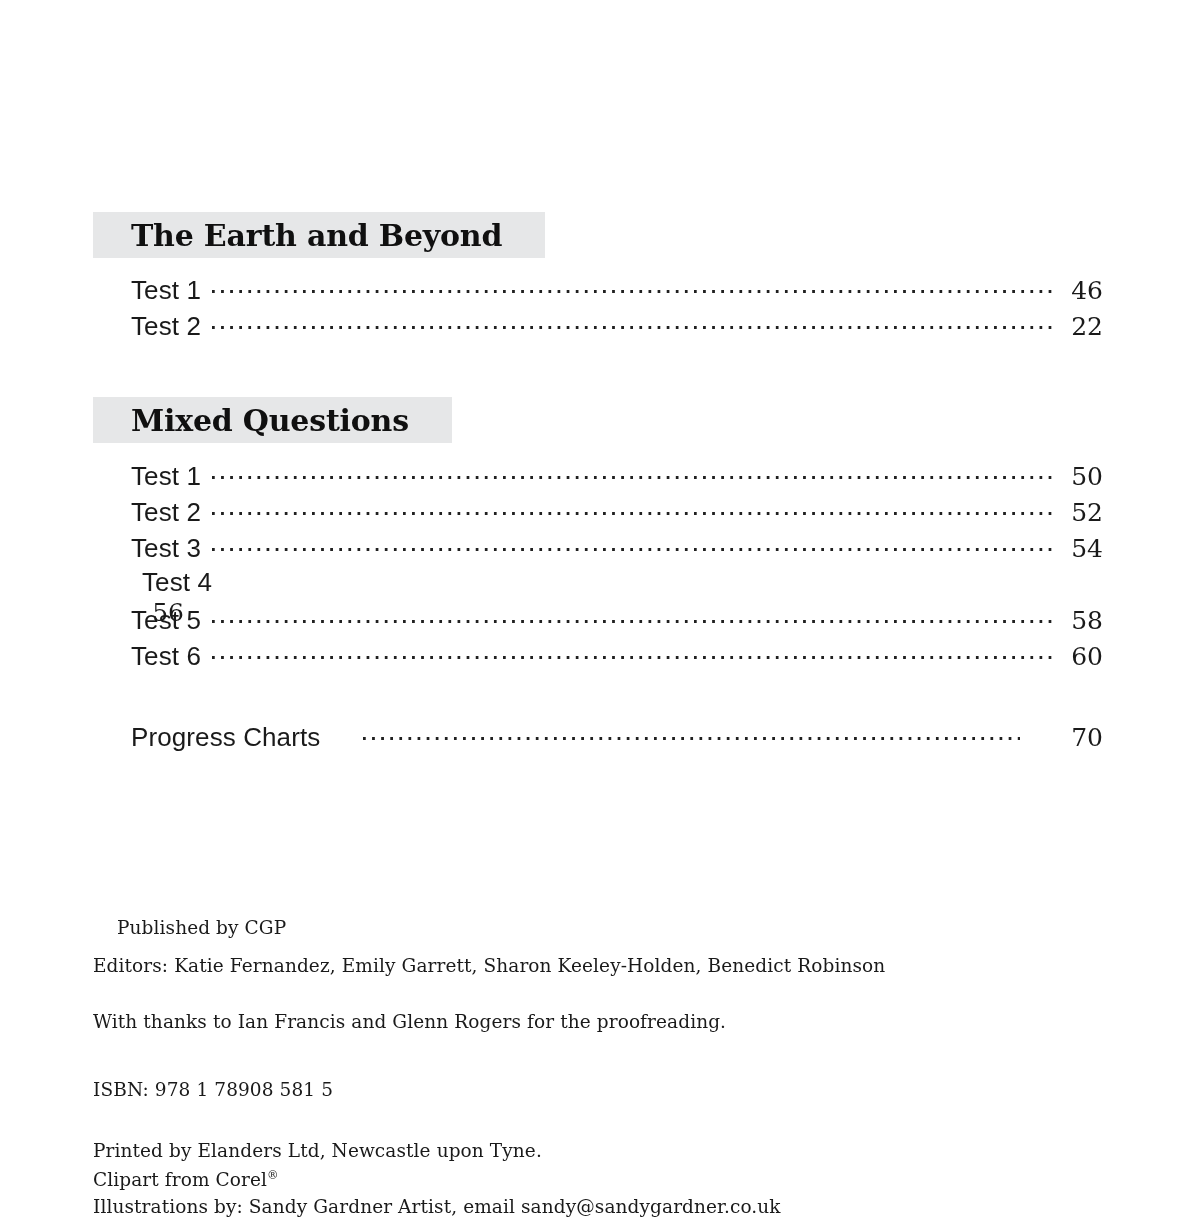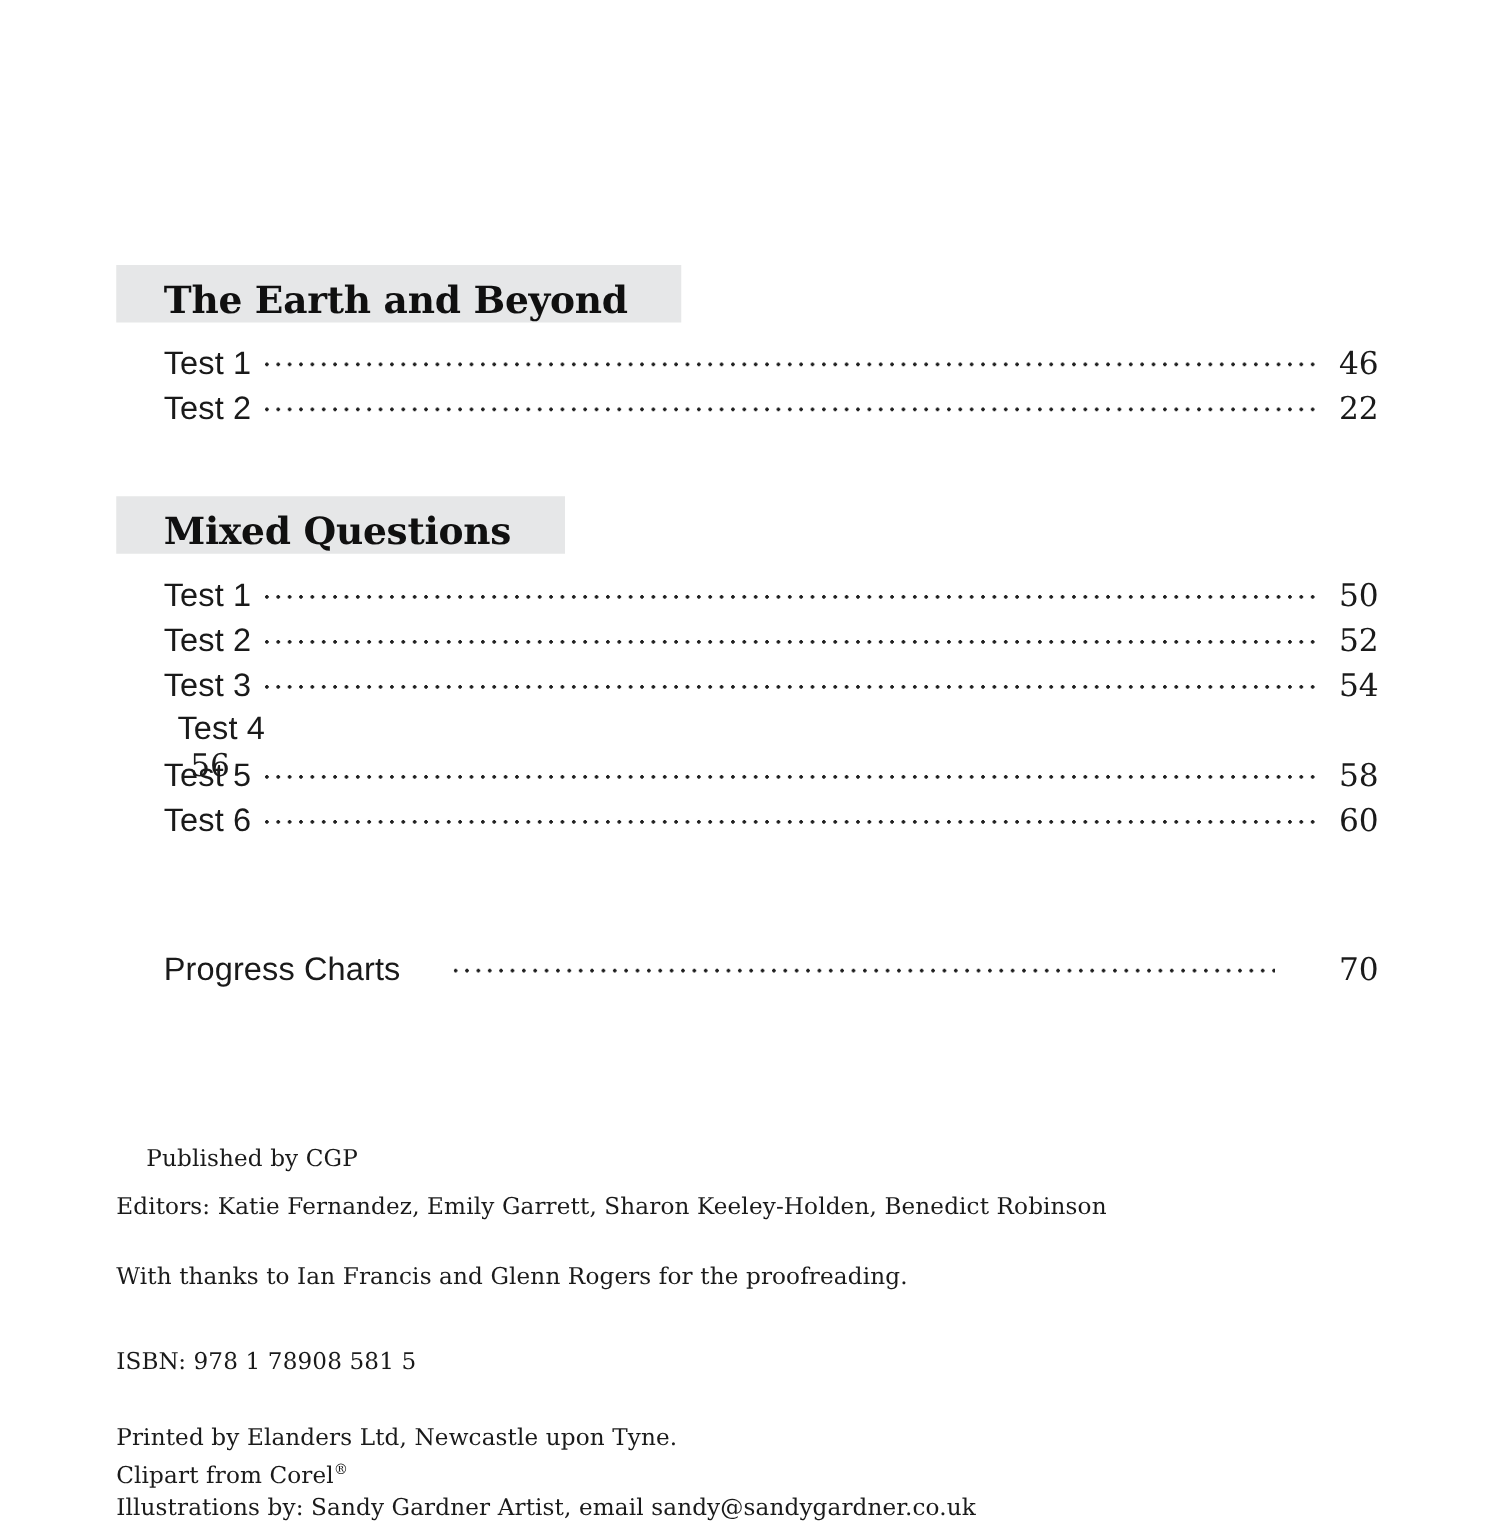--- a/index.html
+++ b/index.html
@@ -22,21 +22,21 @@
     inset: 0;
   }
 
   
   .section-head {
     position: absolute;
     left: 93px;
     height: 46px;
     background: #e6e7e8;
     display: flex;
-    align-items: flex-end;
+    align-items: center;
     box-sizing: border-box;
     padding-left: 38px;
     padding-right: 43px;
   }
   .section-head-text {
     font-family: "DejaVu Serif", serif;
     font-weight: bold;
     font-size: 30px;
     letter-spacing: -0.2px;
     color: #101010;
@@ -156,21 +156,21 @@
     <span class="toc-page">58</span>
   </div>
 
   <div class="toc-row" style="top:639px;">
     <span class="toc-label">Test 6</span>
     <span class="toc-dots"></span>
     <span class="toc-page">60</span>
   </div>
 
 
-  <div class="toc-row" style="top:758px;gap:32px;">
+  <div class="toc-row" style="top:720px;gap:32px;">
     <span class="toc-label">Progress Charts</span>
     <span class="toc-dots"></span>
     <span class="toc-page">70</span>
   </div>
 
   <div class="colophon-line" style="top:917px;margin-left:24px;">Published by CGP</div>
 
   <div class="colophon-line" style="top:1011px;">With thanks to Ian Francis and Glenn Rogers for the proofreading.</div>
 
   <div class="colophon-line" style="top:955px;">Editors:  Katie Fernandez, Emily Garrett, Sharon Keeley-Holden, Benedict Robinson</div>

